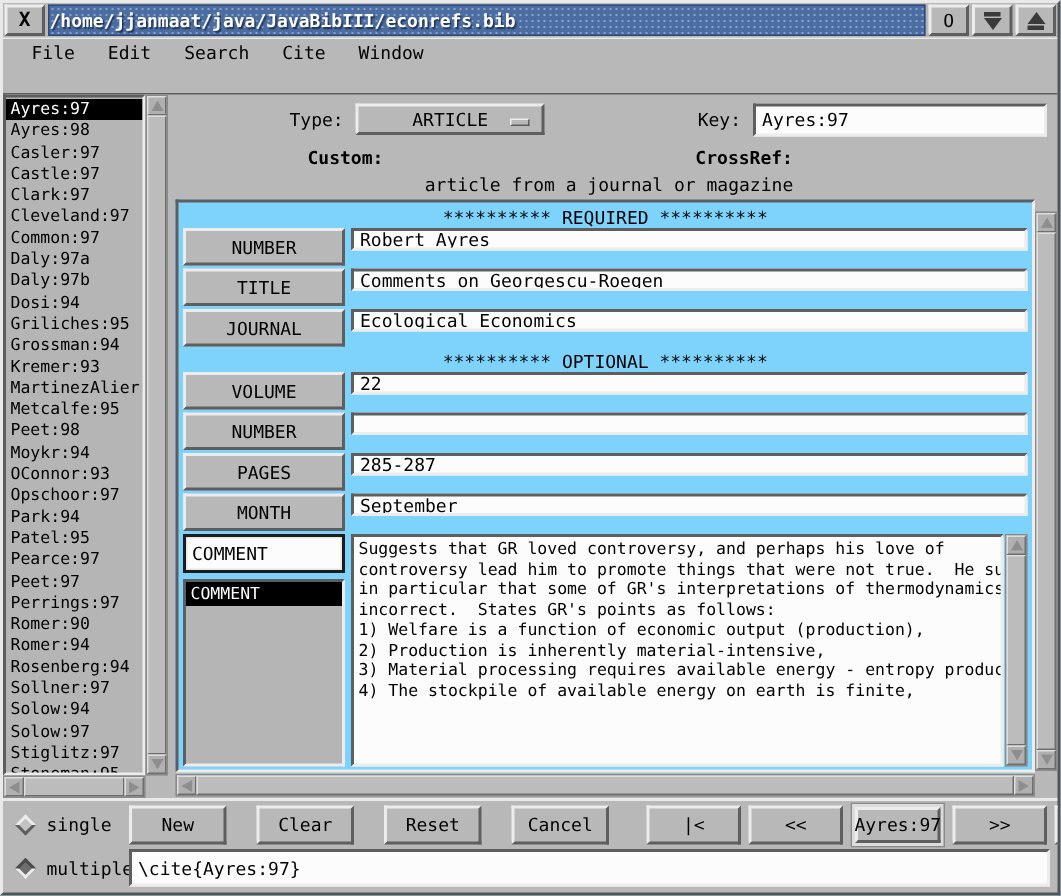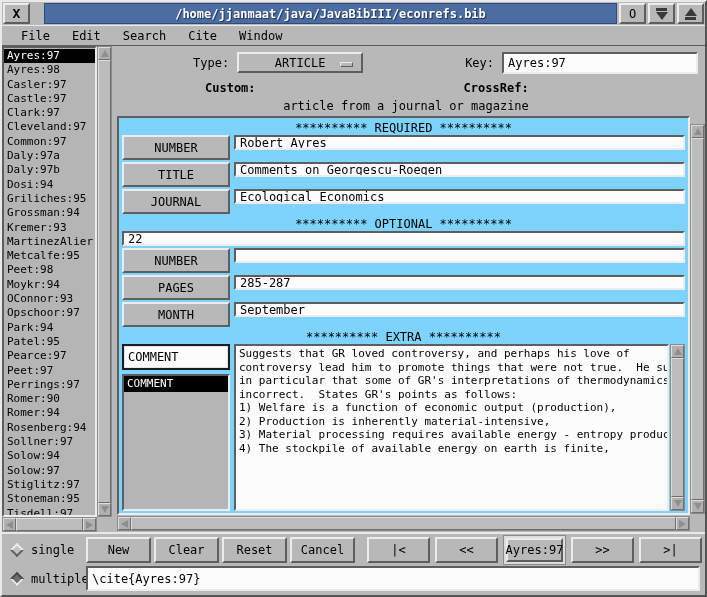--- a/index.html
+++ b/index.html
@@ -17,35 +17,35 @@
   .raised {
     border-style:solid; border-width:2px;
     border-color:#ececec #5e5e5e #5e5e5e #ececec; background:#b8b8b8;
   }
   
   .titlebar { height:23px; display:flex; gap:2px; padding:1px; flex:0 0 auto; }
   .tb-btn { width:27px; display:flex; align-items:center; justify-content:center; cursor:pointer; }
   .close-glyph { font-weight:bold; font-size:13px; line-height:1; }
   .circle-glyph { font-size:12px; line-height:1; }
   .title-stripe {
-    flex:1; display:flex; align-items:center; justify-content:center;
+    flex:1; display:flex; align-items:center; 
     background-color:#4c6da1;
     background-image: radial-gradient(#87a4ce 22%, rgba(0,0,0,0) 24%);
     background-size:4px 4px;
     border:1px solid #2f4a78; color:#fff; font-weight:bold;
-    text-shadow:1px 1px 1px #1e3050; overflow:hidden; white-space:nowrap;margin-left:12px;
+    text-shadow:1px 1px 1px #1e3050; overflow:hidden; white-space:nowrap;
   }
   .shape-bar { width:11px; height:3px; background:#3a3a3a; margin-bottom:1px; }
   .tri-down-lg { width:0; height:0; border-left:6px solid transparent; border-right:6px solid transparent; border-top:8px solid #3a3a3a; }
   .tri-up-lg { width:0; height:0; border-left:6px solid transparent; border-right:6px solid transparent; border-bottom:8px solid #3a3a3a; }
   .stack { display:flex; flex-direction:column; align-items:center; }
   .stack .shape-bar.below { margin-bottom:0; margin-top:1px; }
   
   .menubar {
-    height:21px; flex:0 0 auto; display:flex; align-items:center;
+    height:38px; flex:0 0 auto; display:flex; align-items:flex-start;
     border-top:1px solid #e9e9e9; border-bottom:1px solid #5e5e5e;
     padding-left:8px;
   }
   .menu-item { padding:2px 11px; cursor:pointer; }
   
   .body { flex:1; display:flex; min-height:0; }
   .sidebar { width:110px; flex:0 0 auto; display:grid;
     grid-template-columns:1fr 15px; grid-template-rows:1fr 15px; }
   .ref-list { border:2px solid; border-color:#5e5e5e #ececec #ececec #5e5e5e;
     background:#b5b5b5; overflow:hidden; padding-top:1px; }
@@ -111,21 +111,21 @@
   
   .bottombar { flex:0 0 auto; border-top:2px solid #e9e9e9; padding:1px 3px 2px 0; }
   .bb-row { height:29px; display:flex; align-items:center; }
   .mode-cell { width:84px; flex:0 0 auto; display:flex; align-items:center;
     gap:9px; padding-left:10px; cursor:pointer; }
   .diamond { width:10px; height:10px; transform:rotate(45deg); background:#c2c2c2;
     border:2px solid; border-color:#ececec #5e5e5e #5e5e5e #ececec; flex:0 0 auto; }
   .diamond.on { background:#6e6e6e; border-color:#4a4a4a #ececec #ececec #4a4a4a; }
   .btn { height:26px; display:flex; align-items:center; justify-content:center;
     cursor:pointer; padding:0 8px; }
-  .action-btn { width:65px; margin-right:3px; flex:0 0 auto; }
+  .action-btn { width:65px; margin-right:20px; flex:0 0 auto; }
   .nav-btn { width:63px; margin-left:5px; flex:0 0 auto; }
   .default-frame { margin-left:5px; padding:2px; background:#dcdcdc;
     border:1px solid #8a8a8a; flex:0 0 auto; }
   .default-frame .nav-btn { margin-left:0; width:57px; height:24px; }
   .spacer { flex:1; }
   .cite-input { flex:1; height:25px; margin-right:2px; }
 </style>
 </head>
 <body>
 
@@ -252,36 +252,36 @@
           <div class="field-label-btn raised">TITLE</div>
           <input class="text-input field-input" value="Comments on Georgescu-Roegen" style="">
         </div>
         <div class="field-row">
           <div class="field-label-btn raised">JOURNAL</div>
           <input class="text-input field-input" value="Ecological Economics" style="">
         </div>
 
         <div class="section-heading">********** OPTIONAL **********</div>
         <div class="field-row">
+          <div class="field-label-btn raised">VOLUME</div>
           <input class="text-input field-input" value="22" style="">
         </div>
         <div class="field-row">
           <div class="field-label-btn raised">NUMBER</div>
           <input class="text-input field-input" value="" style="">
         </div>
         <div class="field-row">
           <div class="field-label-btn raised">PAGES</div>
           <input class="text-input field-input" value="285-287" style="">
         </div>
         <div class="field-row">
           <div class="field-label-btn raised">MONTH</div>
           <input class="text-input field-input" value="September" style="">
         </div>
 
-        <div class="section-heading">********** EXTRA **********</div>
         <div class="extra-area">
           <div class="extra-left">
             <input class="text-input fieldname-input" value="COMMENT" style="">
             <div class="fieldname-list">
                 <div class="list-item selected">COMMENT</div>
               </div>
           </div>
           <div class="extra-right">
             <textarea class="comment-text" spellcheck="false" style="">Suggests that GR loved controversy, and perhaps his love of
 controversy lead him to promote things that were not true.  He suggests

